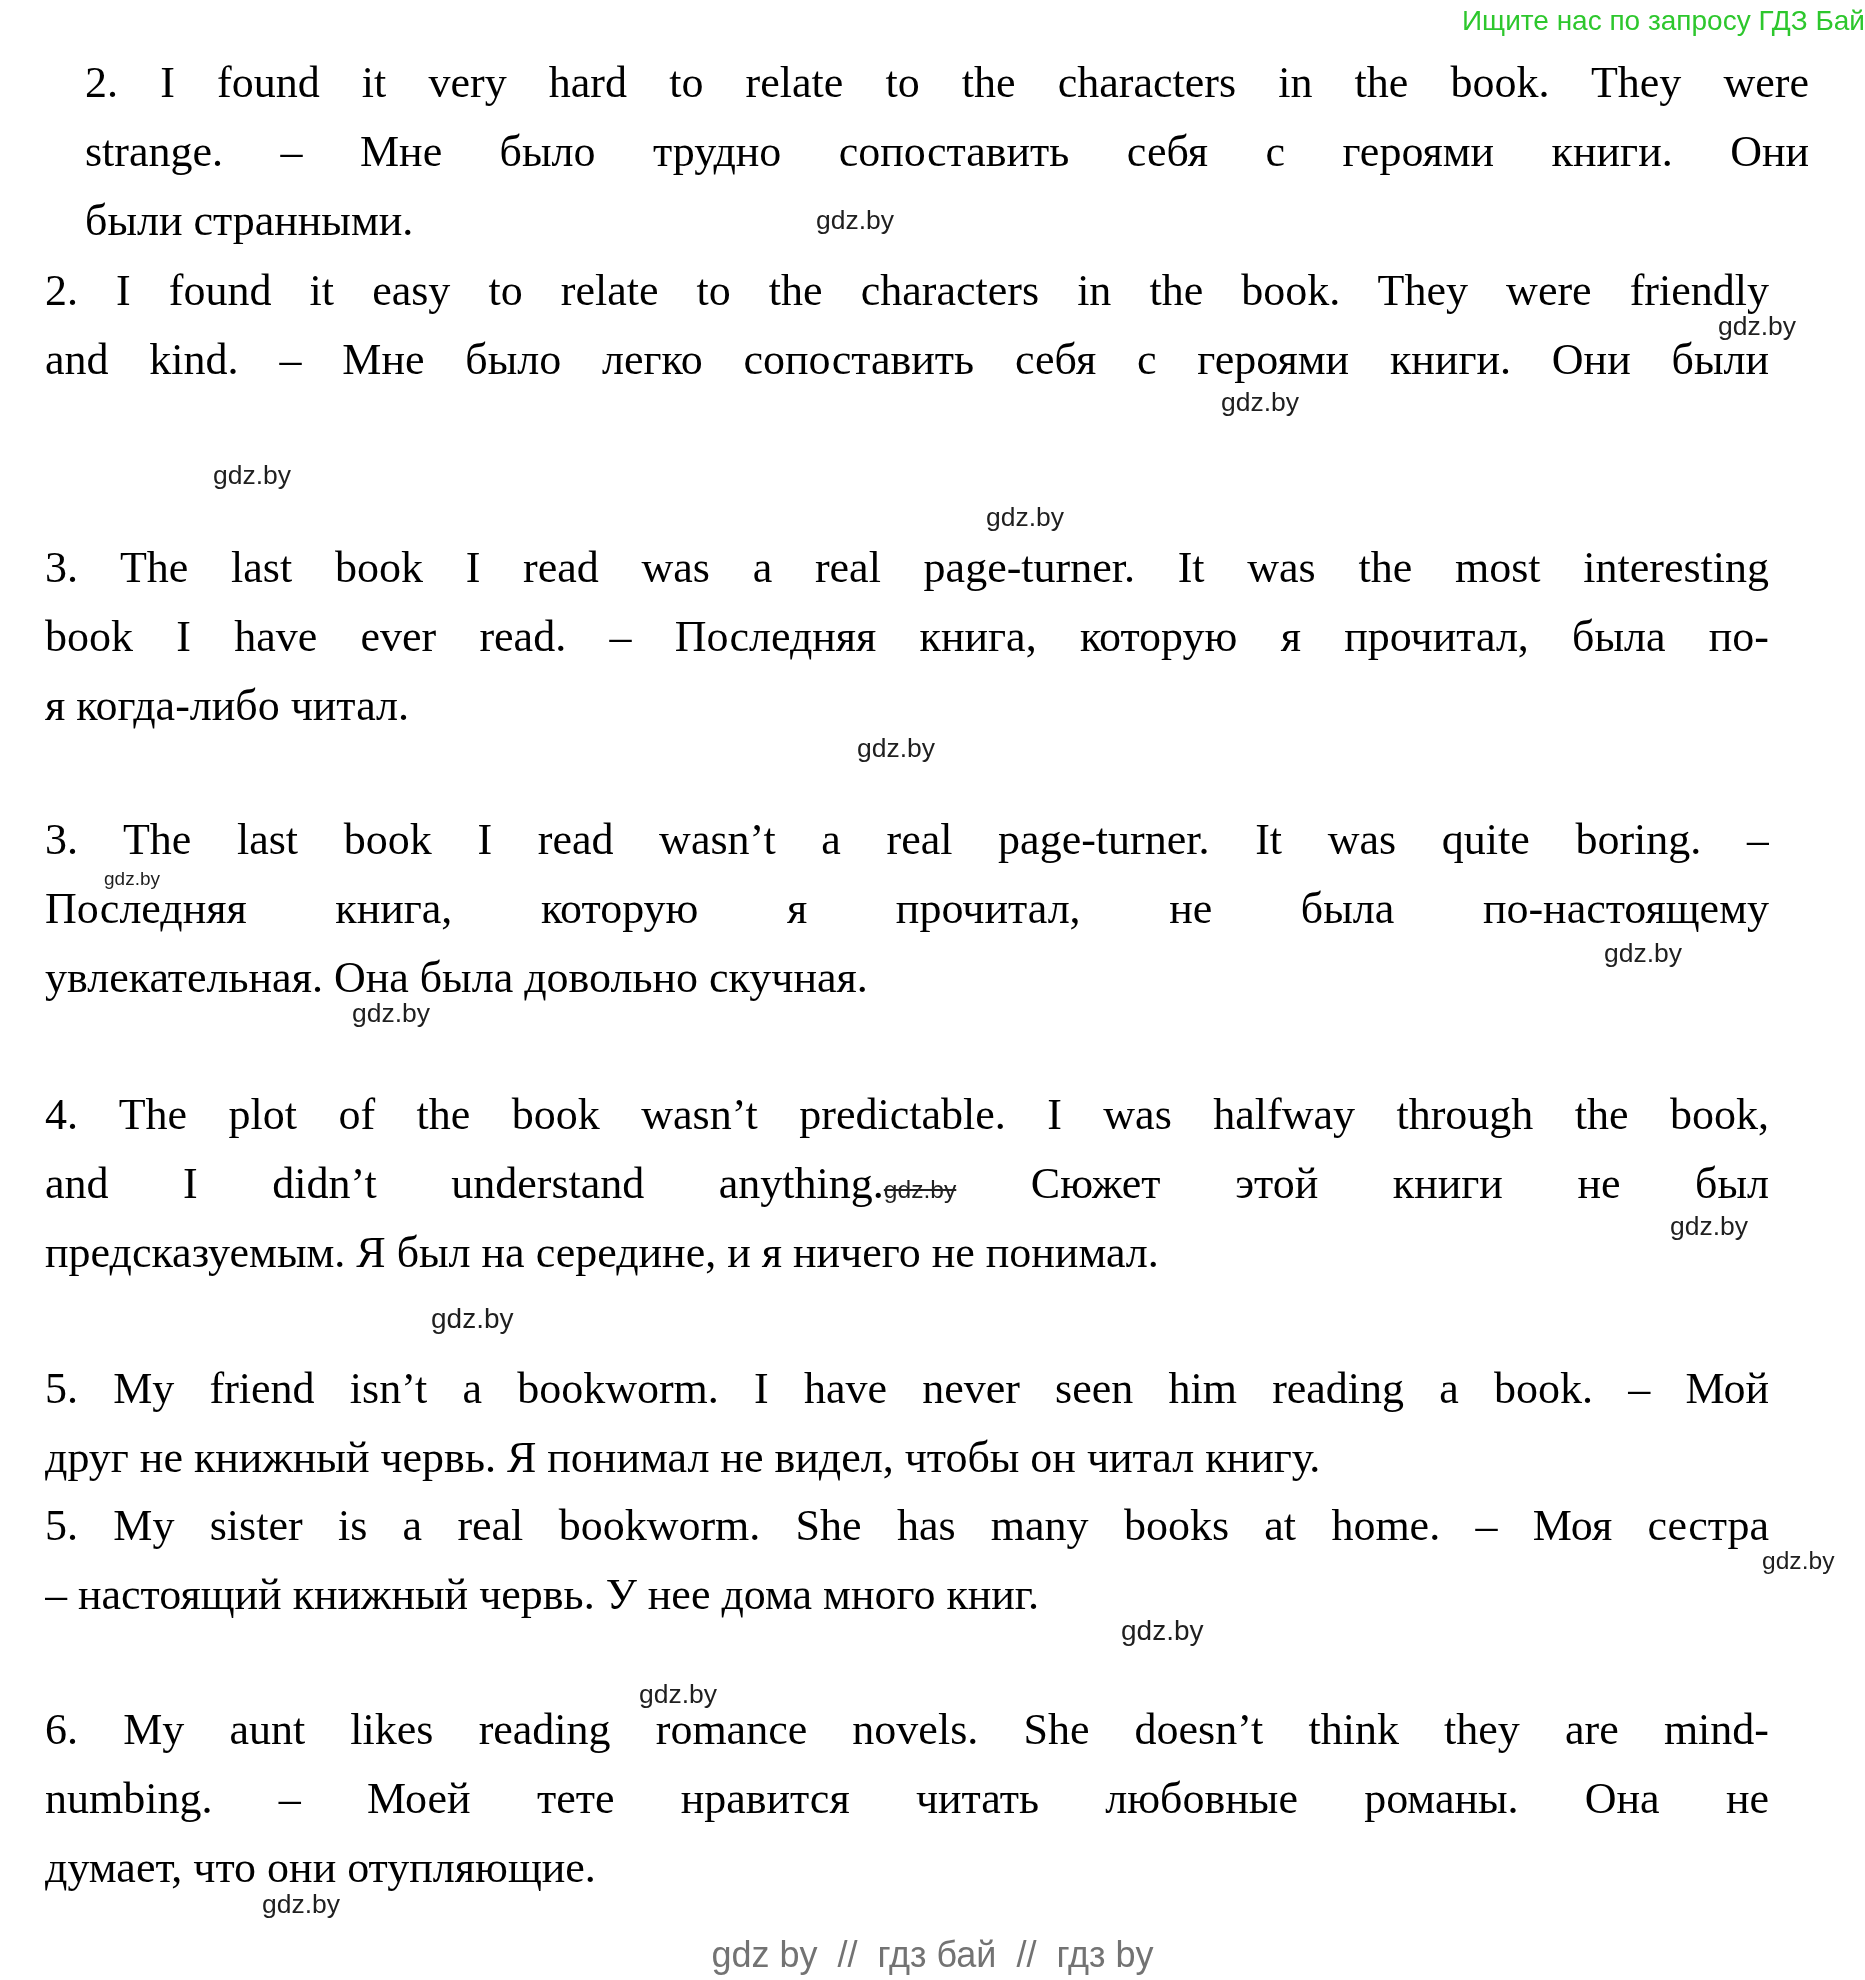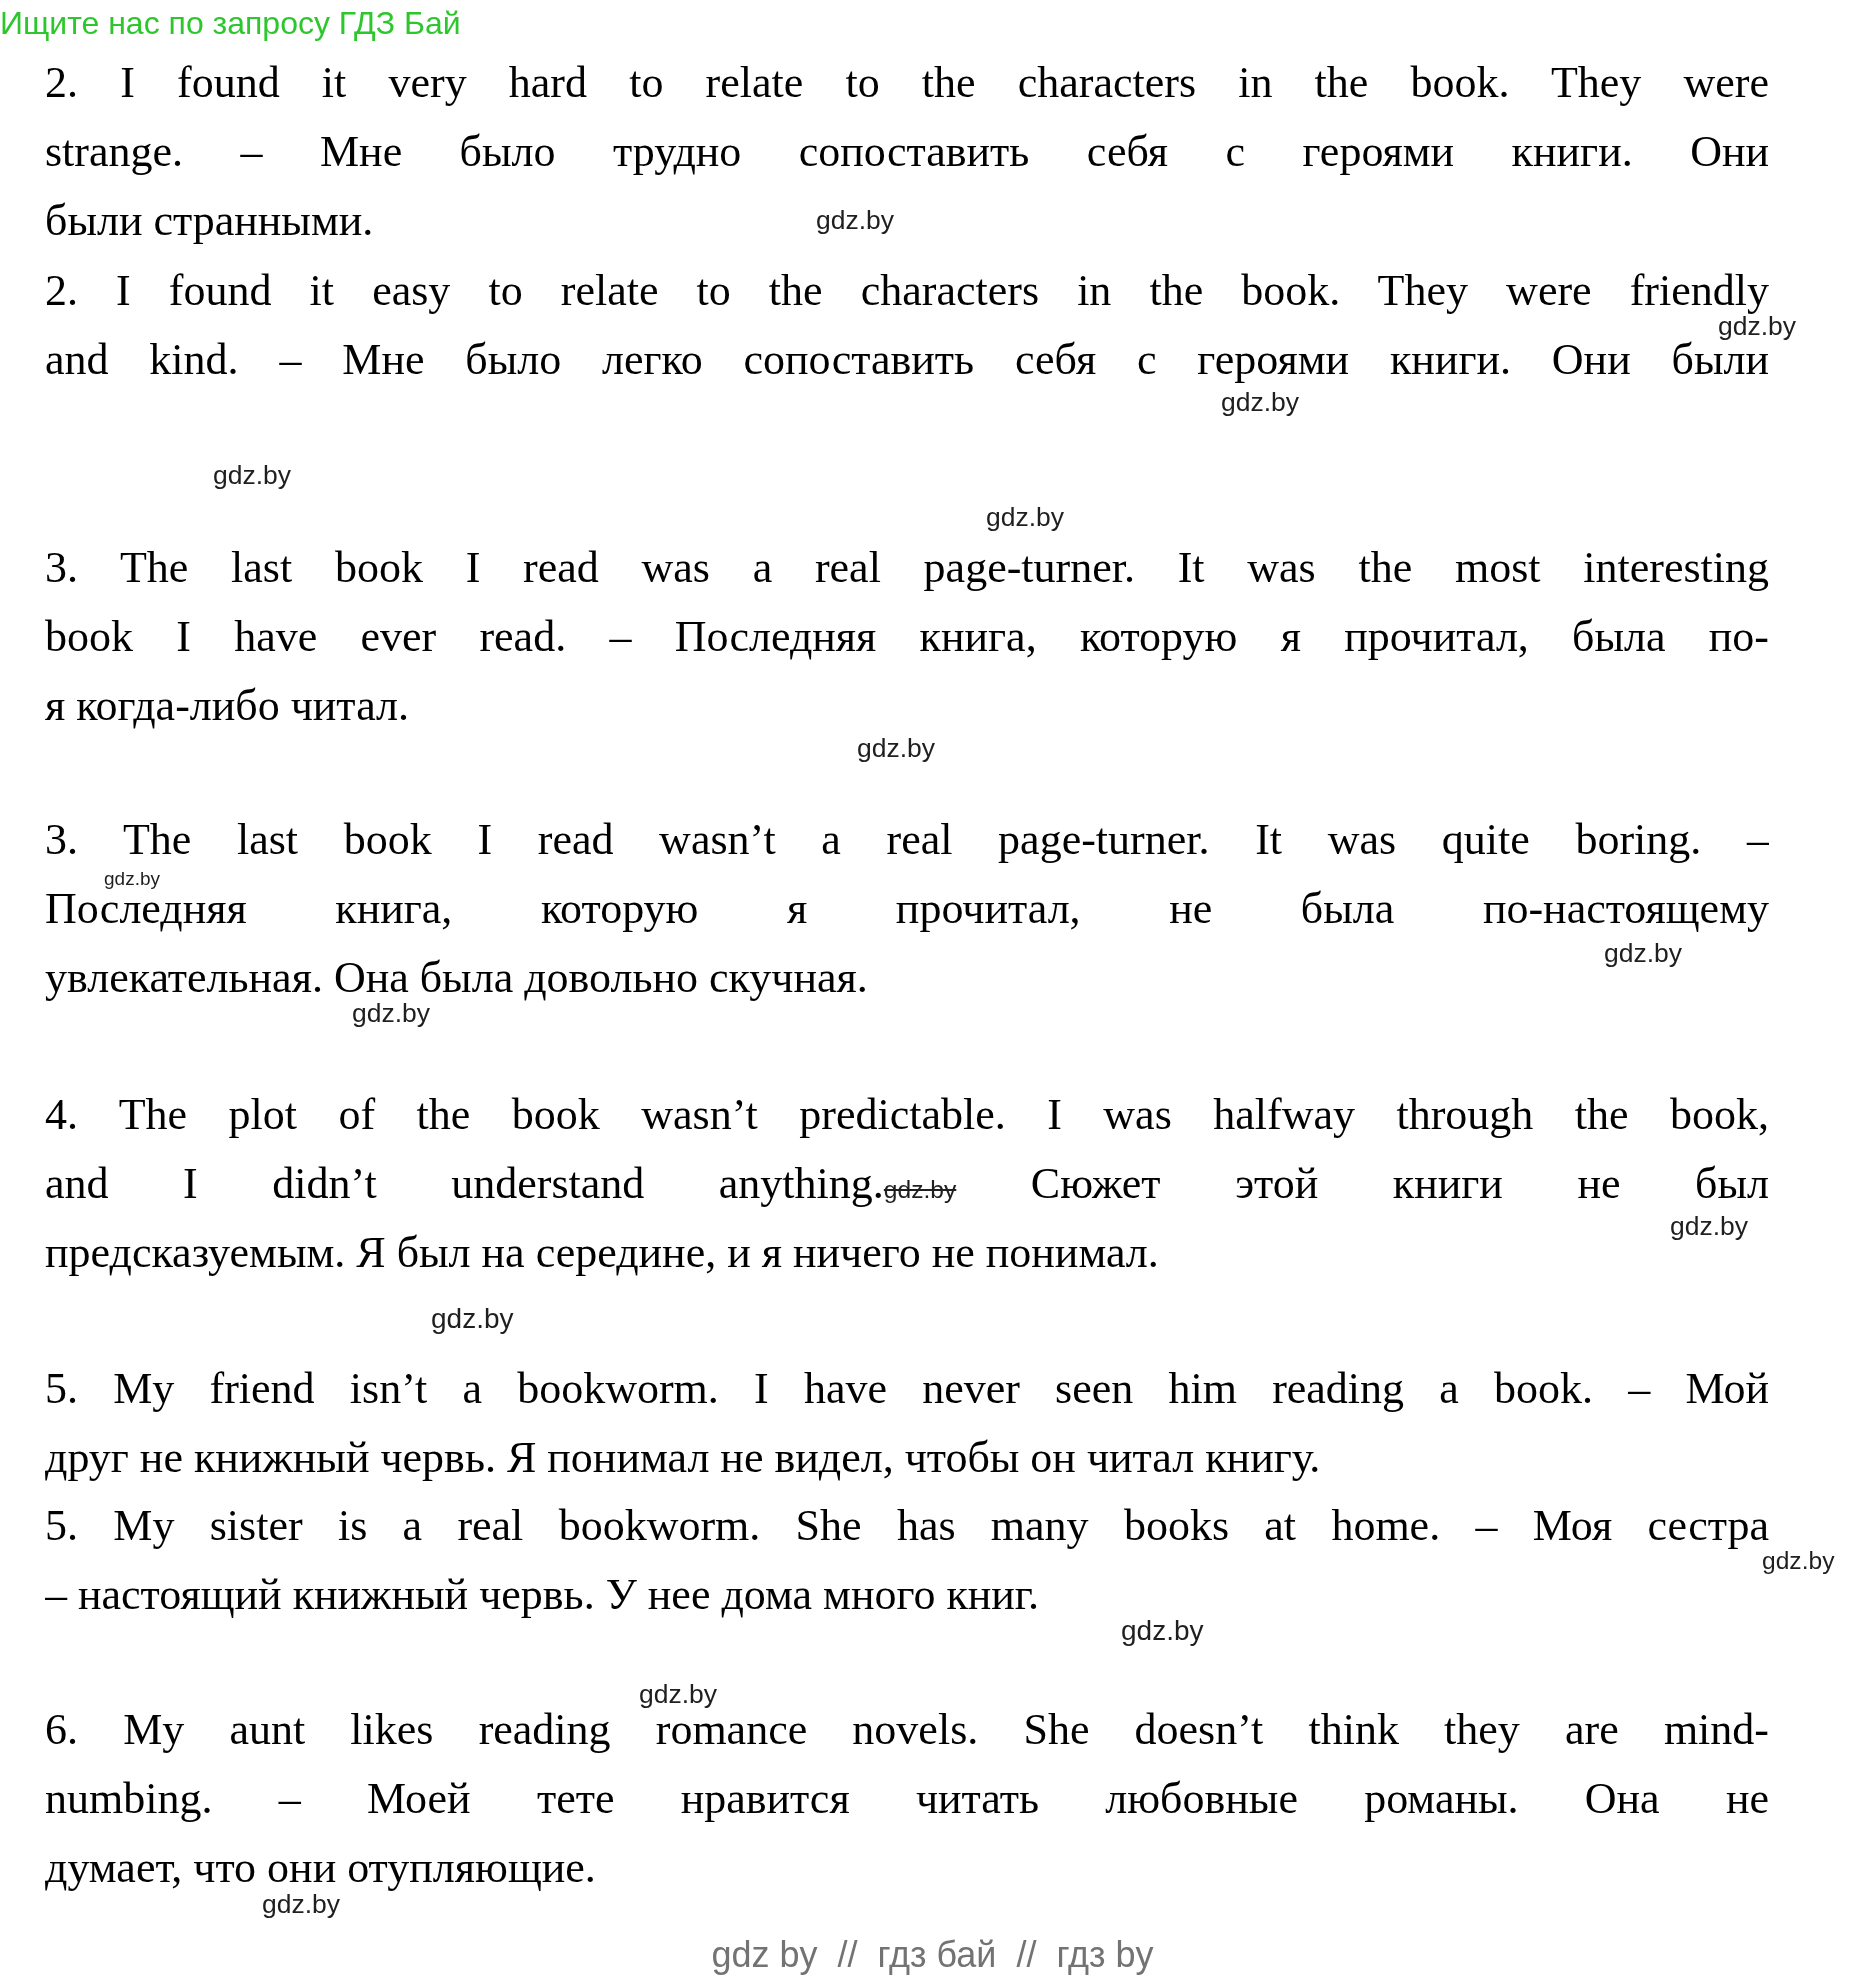--- a/index.html
+++ b/index.html
@@ -7,33 +7,33 @@
     position: relative;
     width: 1865px;
     height: 1981px;
     background: #ffffff;
     overflow: hidden;
     font-family: "Liberation Serif", serif;
   }
   .header-banner {
     position: absolute;
     top: 4.7px; left: 0; width: 100%;
-    text-align: left;
+    text-align: right;
     font-family: "Liberation Sans", sans-serif;
-    font-size: 32px;
+    font-size: 28px;
     font-weight: 500;
     color: #2dc72d;
   }
   #paragraphs { color: #000000; }
   .para {
     position: absolute;
     left: 45px;
     width: 1724px;
   }
-  .p-0 { top: 48px; }
+  .p-0 { top: 48px; margin-left: 40px; }
   .p-1 { top: 256px; }
   .p-2 { top: 533px; }
   .p-3 { top: 805px; }
   .p-4 { top: 1080px; }
   .p-5 { top: 1354px; }
   .p-6 { top: 1491px; }
   .p-7 { top: 1695px; }
   .line {
     font-size: 44px;
     line-height: 69px;

